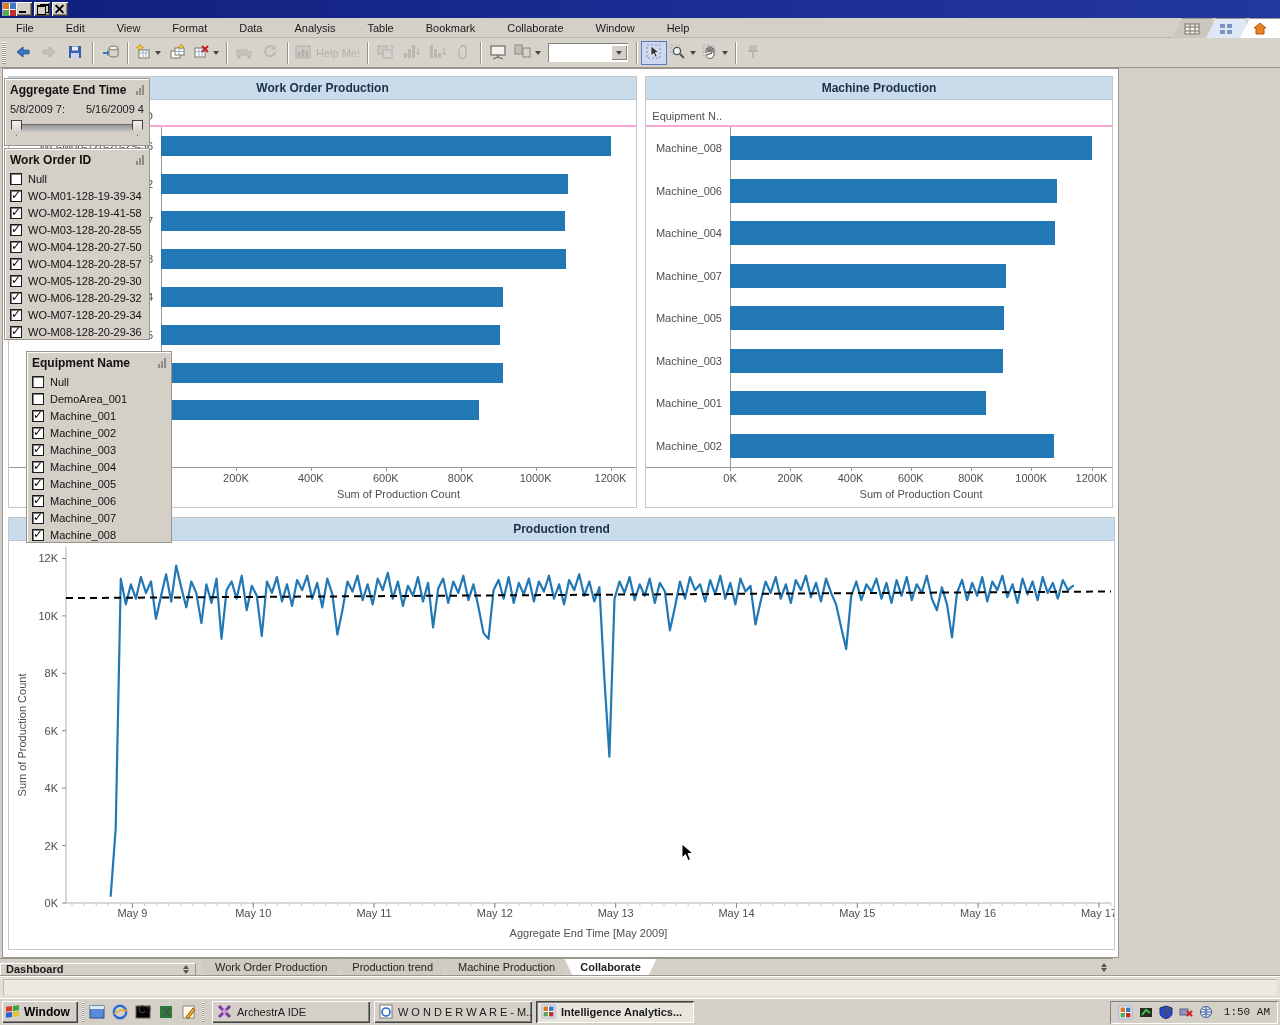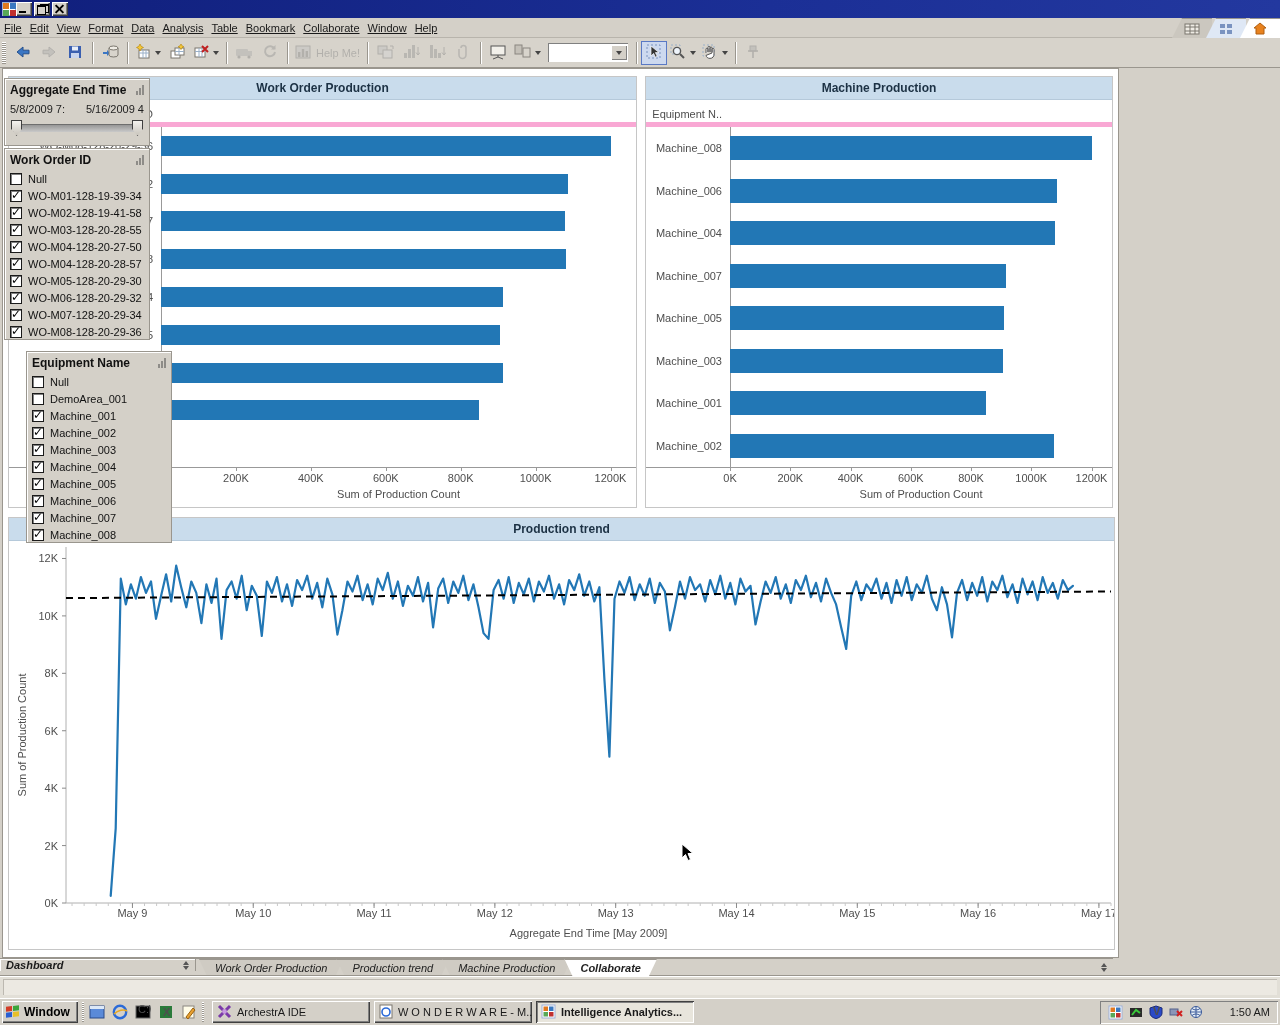--- a/index.html
+++ b/index.html
@@ -24,21 +24,21 @@
   .winbtn.min::after{content:""; position:absolute; left:3px; bottom:3px; width:7px; height:2px; background:#000;}
   .winbtn.restore::after{content:""; position:absolute; left:3px; top:3px; width:7px; height:7px;
     border:1px solid #000; border-top-width:2px; background:#d4d0c8;}
   .winbtn.restore::before{content:""; position:absolute; left:6px; top:2px; width:7px; height:6px;
     border:1px solid #000; border-top-width:2px;}
   .winbtn.close::before,.winbtn.close::after{content:""; position:absolute; left:2px; top:6px; width:11px; height:2px; background:#000;}
   .winbtn.close::before{transform:rotate(45deg);} .winbtn.close::after{transform:rotate(-45deg);}
 
   .menubar { position:absolute; left:0; top:18px; width:1280px; height:20px; background:#d4d0c8;
     display:flex; align-items:center; border-bottom:1px solid #b8b4ac; }
-  .menu-item { padding:3px 4px; cursor:default;text-decoration:underline; }
+  .menu-item { padding:3px 16px; cursor:default; }
   .menu-item:first-letter { text-decoration:underline; }
   .mode-tabs { position:absolute; right:0; top:0; height:20px; display:flex; }
   .mode-tab { width:40px; height:20px; display:flex; align-items:center; justify-content:center;
     clip-path:polygon(10px 0,100% 0,100% 100%,0 100%); margin-left:-6px; border-top:1px solid #9a968e; }
   .mode-tab.t1{background:#cbc7bf;} .mode-tab.t2{background:#dfe8f5;} .mode-tab.t3{background:#ffffff;}
 
   .toolbar { position:absolute; left:0; top:38px; width:1280px; height:30px; background:#d7d3cb;
     border-bottom:1px solid #9a968e; display:flex; align-items:center; padding-left:10px; }
   .tb-grip { position:absolute; left:2px; top:4px; width:4px; height:22px;
     background:repeating-linear-gradient(180deg,#fff 0 1px,#9a968e 1px 2px); }
@@ -57,21 +57,21 @@
 
   
   .dash { position:absolute; left:2px; top:68px; width:1117px; height:890px; background:#fff;
     border:1px solid #9a968e; }
   .sidebar { position:absolute; left:1119px; top:68px; width:161px; height:890px; background:#d4d0c8; }
 
   .panel { position:absolute; background:#fff; border:1px solid #c6c6c6; }
   .panel-title { height:23px; background:#c9dcec; border-bottom:1px solid #b5c9da; text-align:center;
     font-weight:bold; font-size:12px; color:#1c3144; line-height:23px; }
 
-  .col-header-row { height:21px; border-bottom:5px solid #f9a8d4; display:flex; align-items:center; margin:6px 0 0 0; }
+  .col-header-row { height:21px; border-bottom:2px solid #f9a8d4; display:flex; align-items:center; margin:6px 0 0 0; }
   .col-header { text-align:right; padding-right:8px; color:#4e4e4e; white-space:nowrap; }
 
   .bar-rows { position:relative; display:flex; flex-direction:column; border-bottom:1px solid #999; }
   .bar-rows::before { content:""; position:absolute; top:0; bottom:0; width:1px; background:#999;
     left:var(--labelw); }
   .bar-row { flex:1; display:flex; align-items:center; }
   .bar-label { width:var(--labelw); text-align:right; padding-right:8px; color:#4e4e4e; white-space:nowrap; }
   .bar-track { flex:1; position:relative; height:100%; }
   .bar { position:absolute; left:0; top:50%; transform:translateY(-50%); background:#2277b5; }
   #wop .bar { height:20px; } #mp .bar { height:24px; }
@@ -100,21 +100,21 @@
   .sl-handle { position:absolute; top:1px; width:11px; height:16px; background:linear-gradient(180deg,#f4f2ee,#c9c5bd);
     border:1px solid #404040; clip-path:polygon(0 0,100% 0,100% 55%,50% 100%,0 55%); }
   .cb-row { display:flex; align-items:center; height:17px; gap:6px; cursor:default; }
   .cb { width:12px; height:12px; background:#fff; border:1px solid #1a1a1a;
     box-shadow:inset 1px 1px 0 #808080; position:relative; flex:0 0 auto; }
   .cb.checked::after { content:"✓"; position:absolute; left:0px; top:-3px; font-weight:bold; font-size:12px; color:#000; }
   .cb-label { color:#111; white-space:nowrap; }
 
   
   .sheetbar { position:absolute; left:0; top:958px; width:1113px; height:17px; background:#d4d0c8;
-    border-top:1px solid #9a968e; display:flex; align-items:flex-start;font-style:italic; }
+    border-top:1px solid #9a968e; display:flex; align-items:flex-end; }
   .dash-seg { width:196px; background:#d4d0c8; font-weight:bold; display:flex; align-items:center;
     padding:0 6px; border-right:1px solid #9a968e; box-shadow:inset 1px 1px 0 #fff; justify-content:space-between; }
   .spinner { display:flex; flex-direction:column; gap:1px; align-items:center; }
   .spinner i { width:0; height:0; border-left:3px solid transparent; border-right:3px solid transparent; display:block; }
   .spinner i.up { border-bottom:4px solid #555; } .spinner i.dn { border-top:4px solid #555; }
   .tabs { display:flex; margin-left:10px; }
   .sheet-tab { padding:1px 16px 0 16px; line-height:15px; background:#cfcbc3;
     clip-path:polygon(0 0,100% 0,calc(100% - 8px) 100%,8px 100%); margin-left:-7px;
     border-top:1px solid #9a968e; color:#222; white-space:nowrap; }
   .sheet-tab.active { background:#ffffff; font-weight:bold; z-index:2; }
@@ -137,21 +137,21 @@
   .ql { display:flex; align-items:center; gap:5px; }
   .qlicon { width:18px; height:18px; display:flex; align-items:center; justify-content:center; font-size:12px; }
   .taskbtn { height:22px; width:158px; margin-left:4px; display:flex; align-items:center; gap:5px; padding:0 5px;
     background:#d4d0c8; box-shadow:inset 1px 1px 0 #fff, inset -1px -1px 0 #404040, inset -2px -2px 0 #808080;
     overflow:hidden; white-space:nowrap; }
   .taskbtn.active { background:#e8e5dc; font-weight:bold;
     box-shadow:inset 1px 1px 0 #404040, inset -1px -1px 0 #fff, inset 2px 2px 0 #808080; }
   .tray { margin-left:auto; height:23px; display:flex; align-items:center; gap:4px; padding:0 8px 0 8px;
     box-shadow:inset 1px 1px 0 #808080, inset -1px -1px 0 #fff; }
   .trayicon { width:16px; height:16px; display:flex; align-items:center; justify-content:center; }
-  .clock { margin-left:22px; }
+  .clock { margin-left:6px;font-family:Liberation Mono, monospace; }
 
   .cursor { position:absolute; z-index:99; pointer-events:none; }
 </style>
 </head>
 <body>
 
 <div class="screen">
 
   <div class="titlebar">
     <span class="app-icon">

